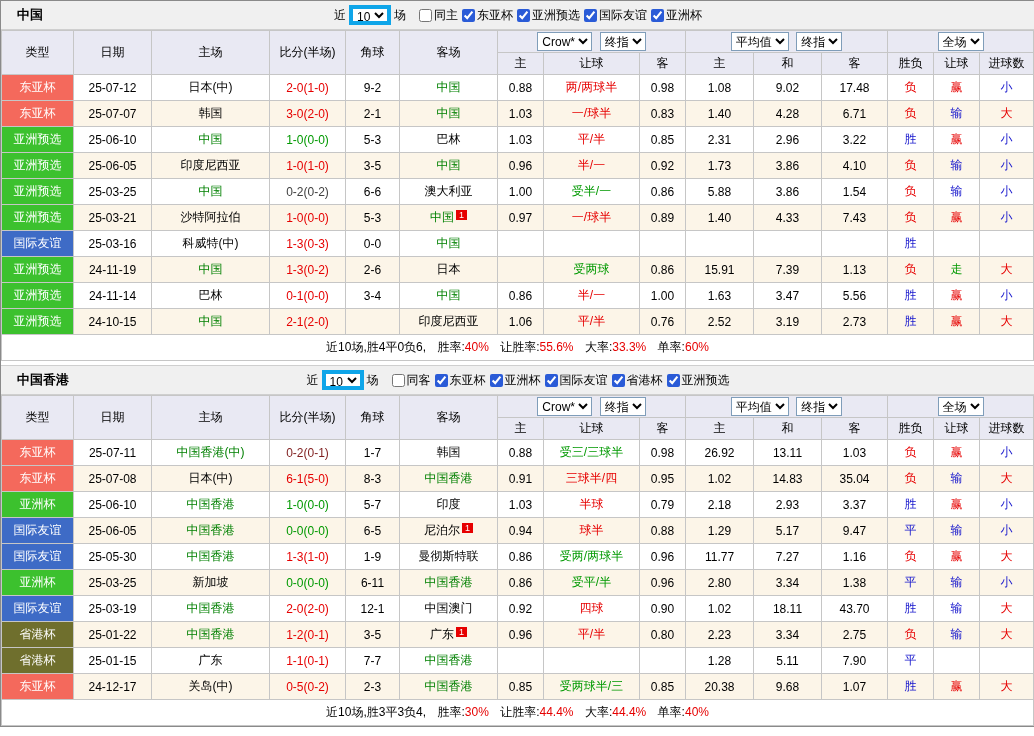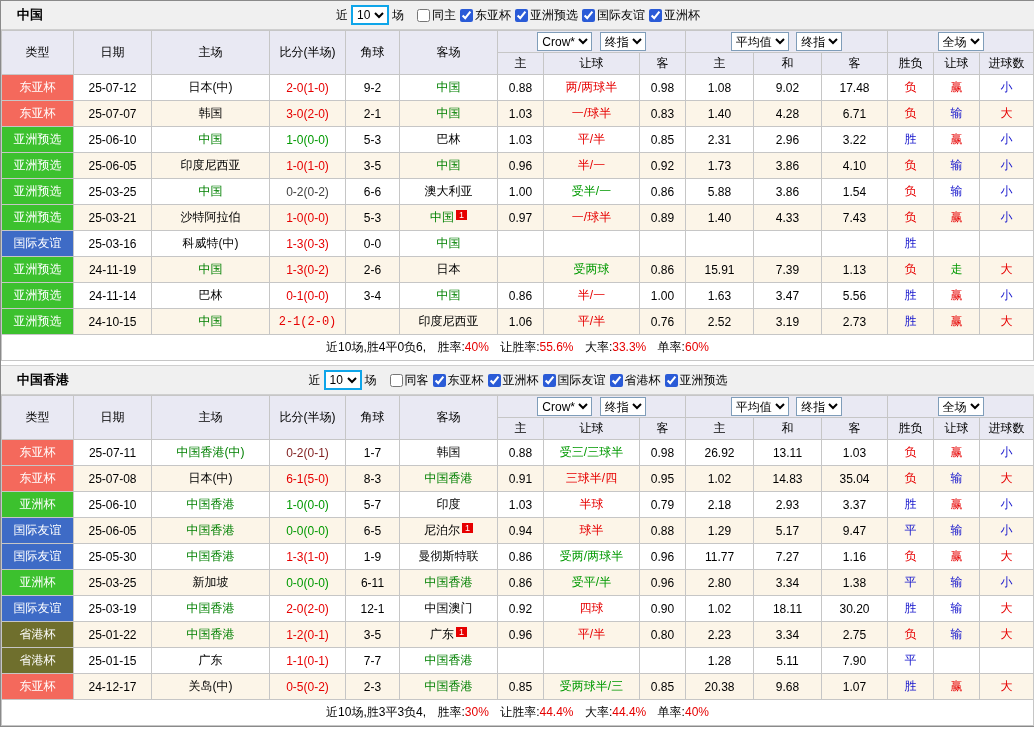--- a/index.html
+++ b/index.html
@@ -7,21 +7,21 @@
   .panel{width:1034px;border:1px solid #8a8a8a;background:#fff}
   .title-bar{height:26px;background:#000099;display:flex;align-items:center;justify-content:center;gap:9px;color:#fff;font-size:13px}
   .title-bar .title{font-weight:bold;font-size:14px;letter-spacing:1px}
   .radio-opt{display:inline-flex;align-items:center;gap:3px;cursor:pointer}
   .radio-circle{width:12px;height:12px;border-radius:50%;background:#fff;display:inline-block;position:relative;border:1px solid #b8c4e0;box-sizing:border-box}
   .radio-circle.checked::after{content:"";position:absolute;left:2px;top:2px;width:6px;height:6px;border-radius:50%;background:#0033cc}
   .section-bar{height:28px;background:#f0f0f0;display:flex;align-items:center;position:relative;font-size:13px;border-bottom:1px solid #cfcfcf}
   .team-name{position:absolute;left:16px;font-weight:bold}
   .controls{margin:0 auto;display:flex;align-items:center;font-size:12px}
   .controls .gap{width:9px;display:inline-block}
-  .controls select{height:20px;font-size:12px;border:2px solid #0ea5e9;background:#fff;margin:0 3px}
+  .controls select{height:20px;font-size:12px;border:4px solid #0ea5e9;background:#fff;margin:0 3px}
   .chk{display:inline-flex;align-items:center;cursor:pointer;margin-left:2px}
   .chk input{width:13px;height:13px;margin:0 2px 0 2px;accent-color:#2a5bd7}
   table.odds{width:1032px;border-collapse:collapse;table-layout:fixed;font-size:12px}
   .odds th,.odds td{border:1px solid #c6c6c6;text-align:center;padding:0 2px;height:25px;overflow:hidden;white-space:nowrap}
   .odds thead th{background:#e9e9f3;font-weight:normal;height:21px}
   .odds thead th.dd-cell select{height:19px;font-size:12px;border:1px solid #7f9db9;background:#fff;margin:0 2px;vertical-align:middle}
   .odds tbody tr.alt td{background:#fcf5e8}
   .odds td.type-cell{color:#fff;padding:0}
   .redcard{display:inline-block;background:#e60000;color:#fff;font-size:9px;line-height:10px;min-width:9px;padding:0 1px;margin-left:2px;vertical-align:3px;text-align:center}
   .summary-cell{height:25px;background:#fff;font-size:12px}
@@ -266,21 +266,21 @@
     <td>3.47</td>
     <td>5.56</td>
     <td style="color: rgb(20, 20, 204);">胜</td>
     <td style="color: rgb(230, 0, 0);">赢</td>
     <td style="color: rgb(20, 20, 204);">小</td>
   </tr>
           <tr class="alt">
     <td class="type-cell" style="background: rgb(60, 193, 46);">亚洲预选</td>
     <td>24-10-15</td>
     <td style="color: rgb(0, 128, 0);">中国</td>
-    <td style="color: rgb(230, 0, 0); font-family: Liberation Mono, monospace;">2-1(2-0)</td>
+    <td style="color: rgb(230, 0, 0);">2-1(2-0)</td>
     <td></td>
     <td>印度尼西亚</td>
     <td>1.06</td>
     <td style="color: rgb(230, 0, 0);">平/半</td>
     <td>0.76</td>
     <td>2.52</td>
     <td>3.19</td>
     <td>2.73</td>
     <td style="color: rgb(20, 20, 204);">胜</td>
     <td style="color: rgb(230, 0, 0);">赢</td>
@@ -493,21 +493,21 @@
     <td>25-03-19</td>
     <td style="color: rgb(0, 128, 0);">中国香港</td>
     <td style="color: rgb(230, 0, 0);">2-0(2-0)</td>
     <td>12-1</td>
     <td>中国澳门</td>
     <td>0.92</td>
     <td style="color: rgb(230, 0, 0);">四球</td>
     <td>0.90</td>
     <td>1.02</td>
     <td>18.11</td>
-    <td>30.20</td>
+    <td>43.70</td>
     <td style="color: rgb(20, 20, 204);">胜</td>
     <td style="color: rgb(20, 20, 204);">输</td>
     <td style="color: rgb(230, 0, 0);">大</td>
   </tr>
           <tr class="alt">
     <td class="type-cell" style="background: rgb(111, 111, 45);">省港杯</td>
     <td>25-01-22</td>
     <td style="color: rgb(0, 128, 0);">中国香港</td>
     <td style="color: rgb(230, 0, 0);">1-2(0-1)</td>
     <td>3-5</td>

